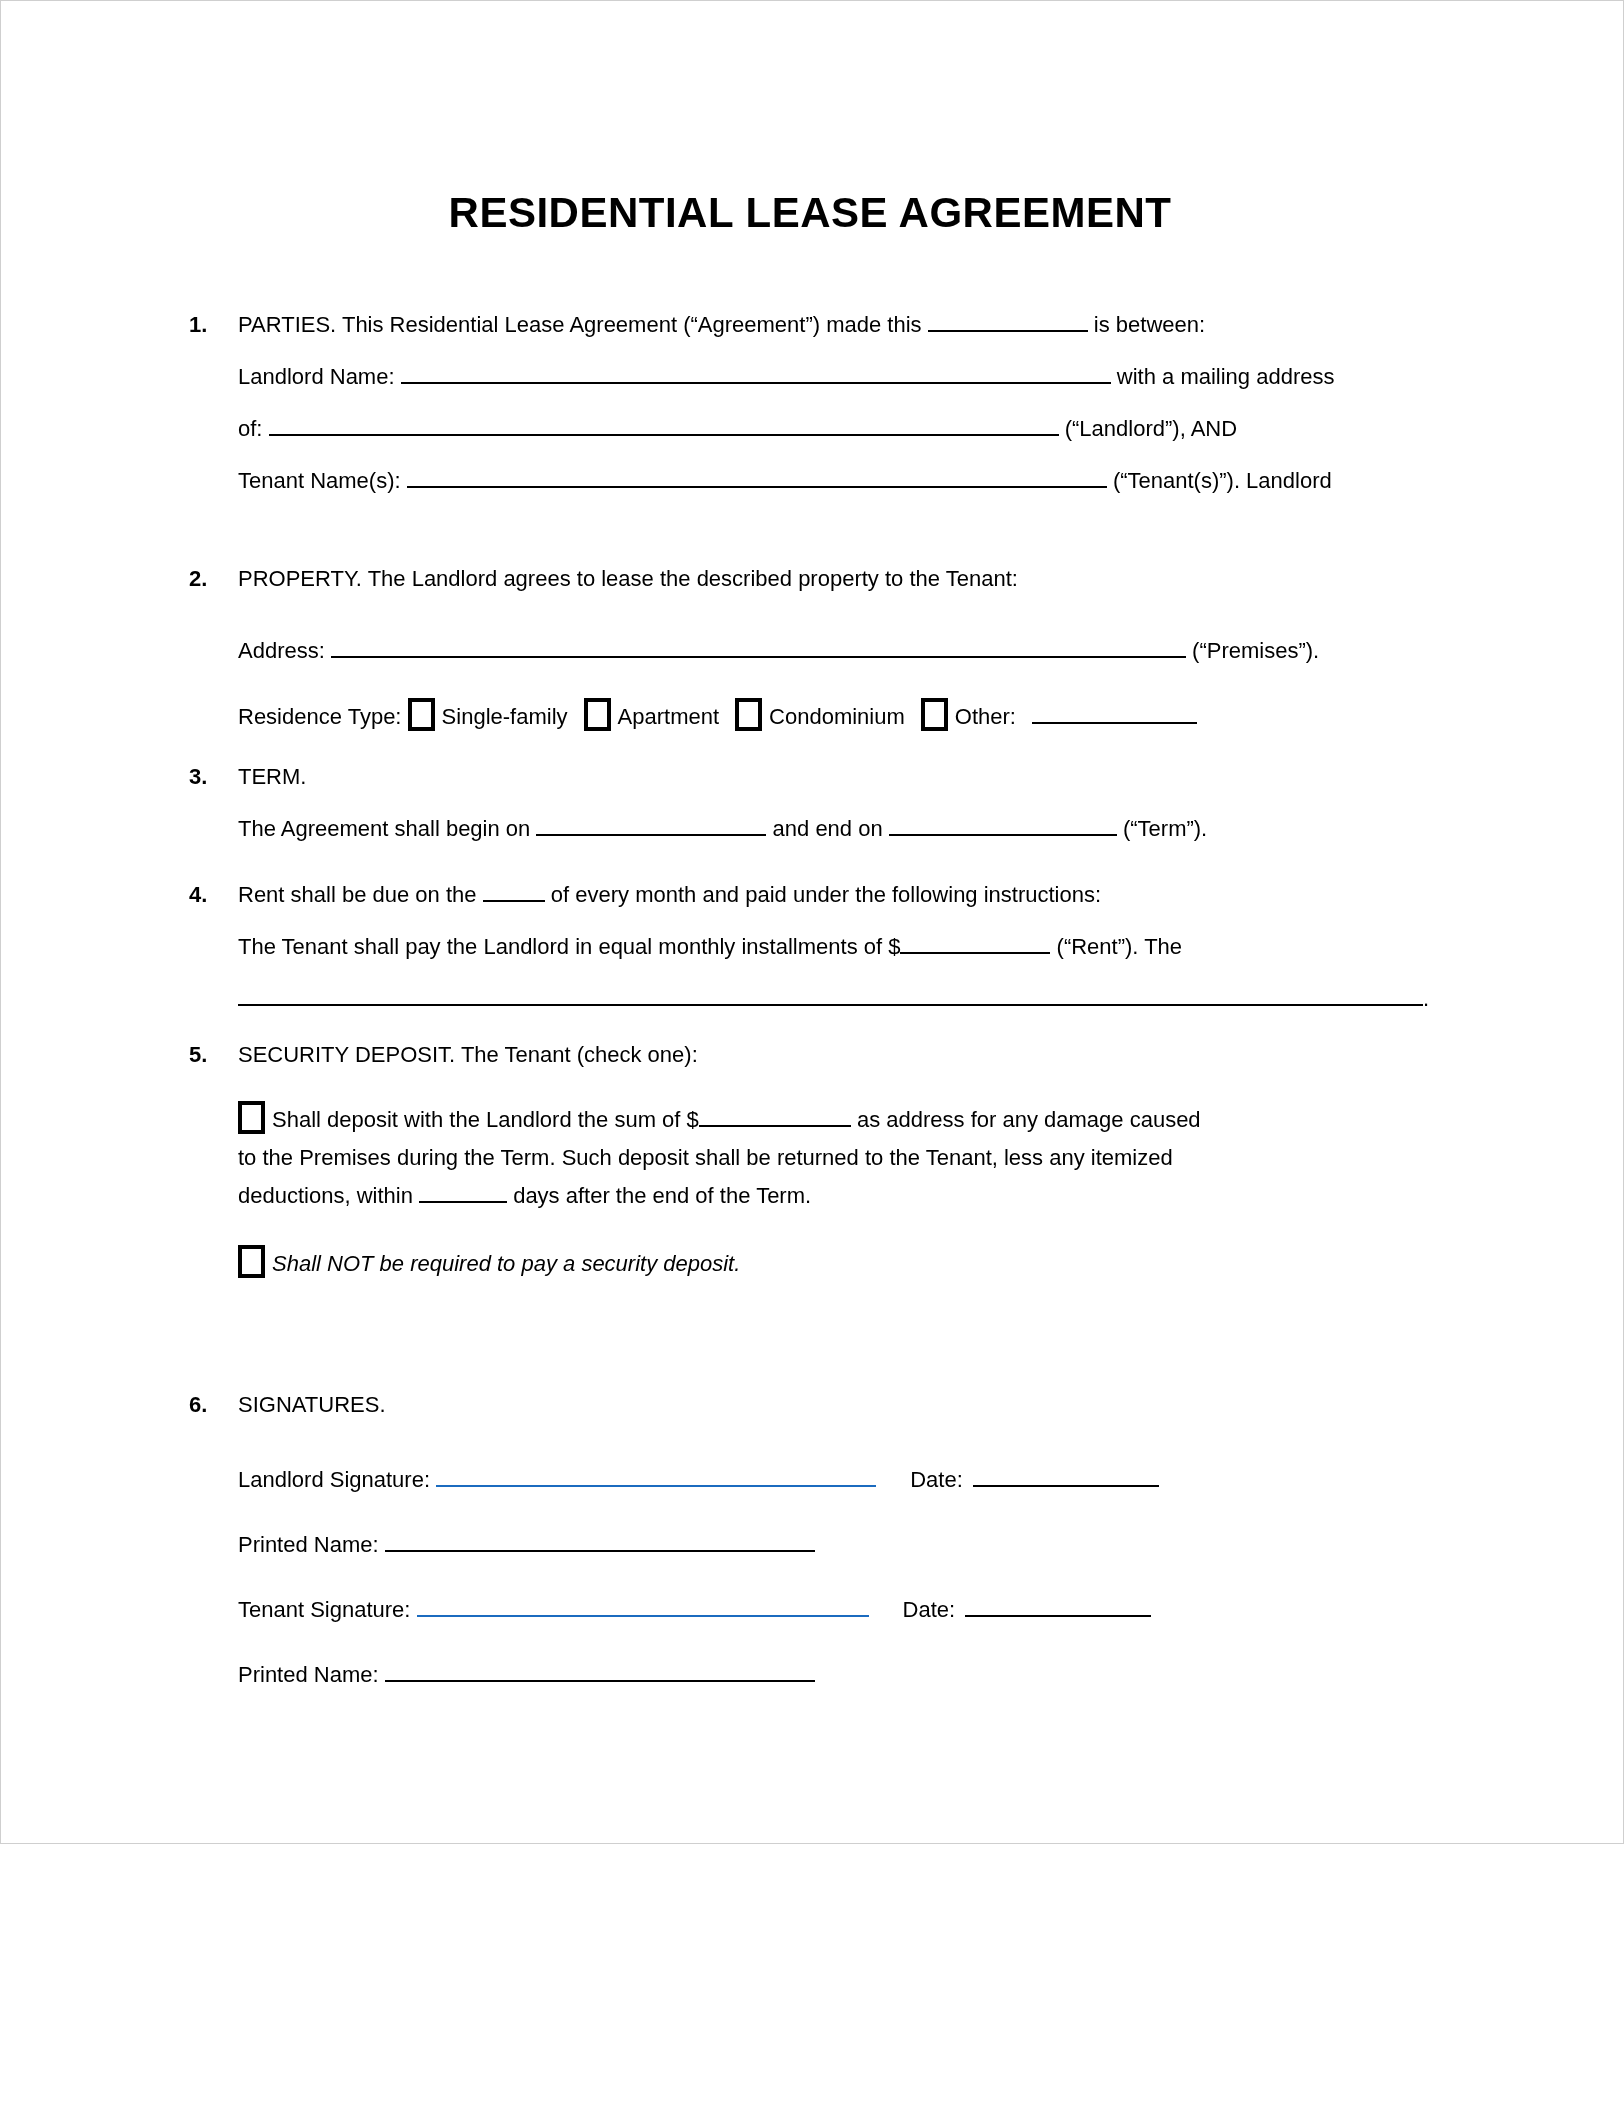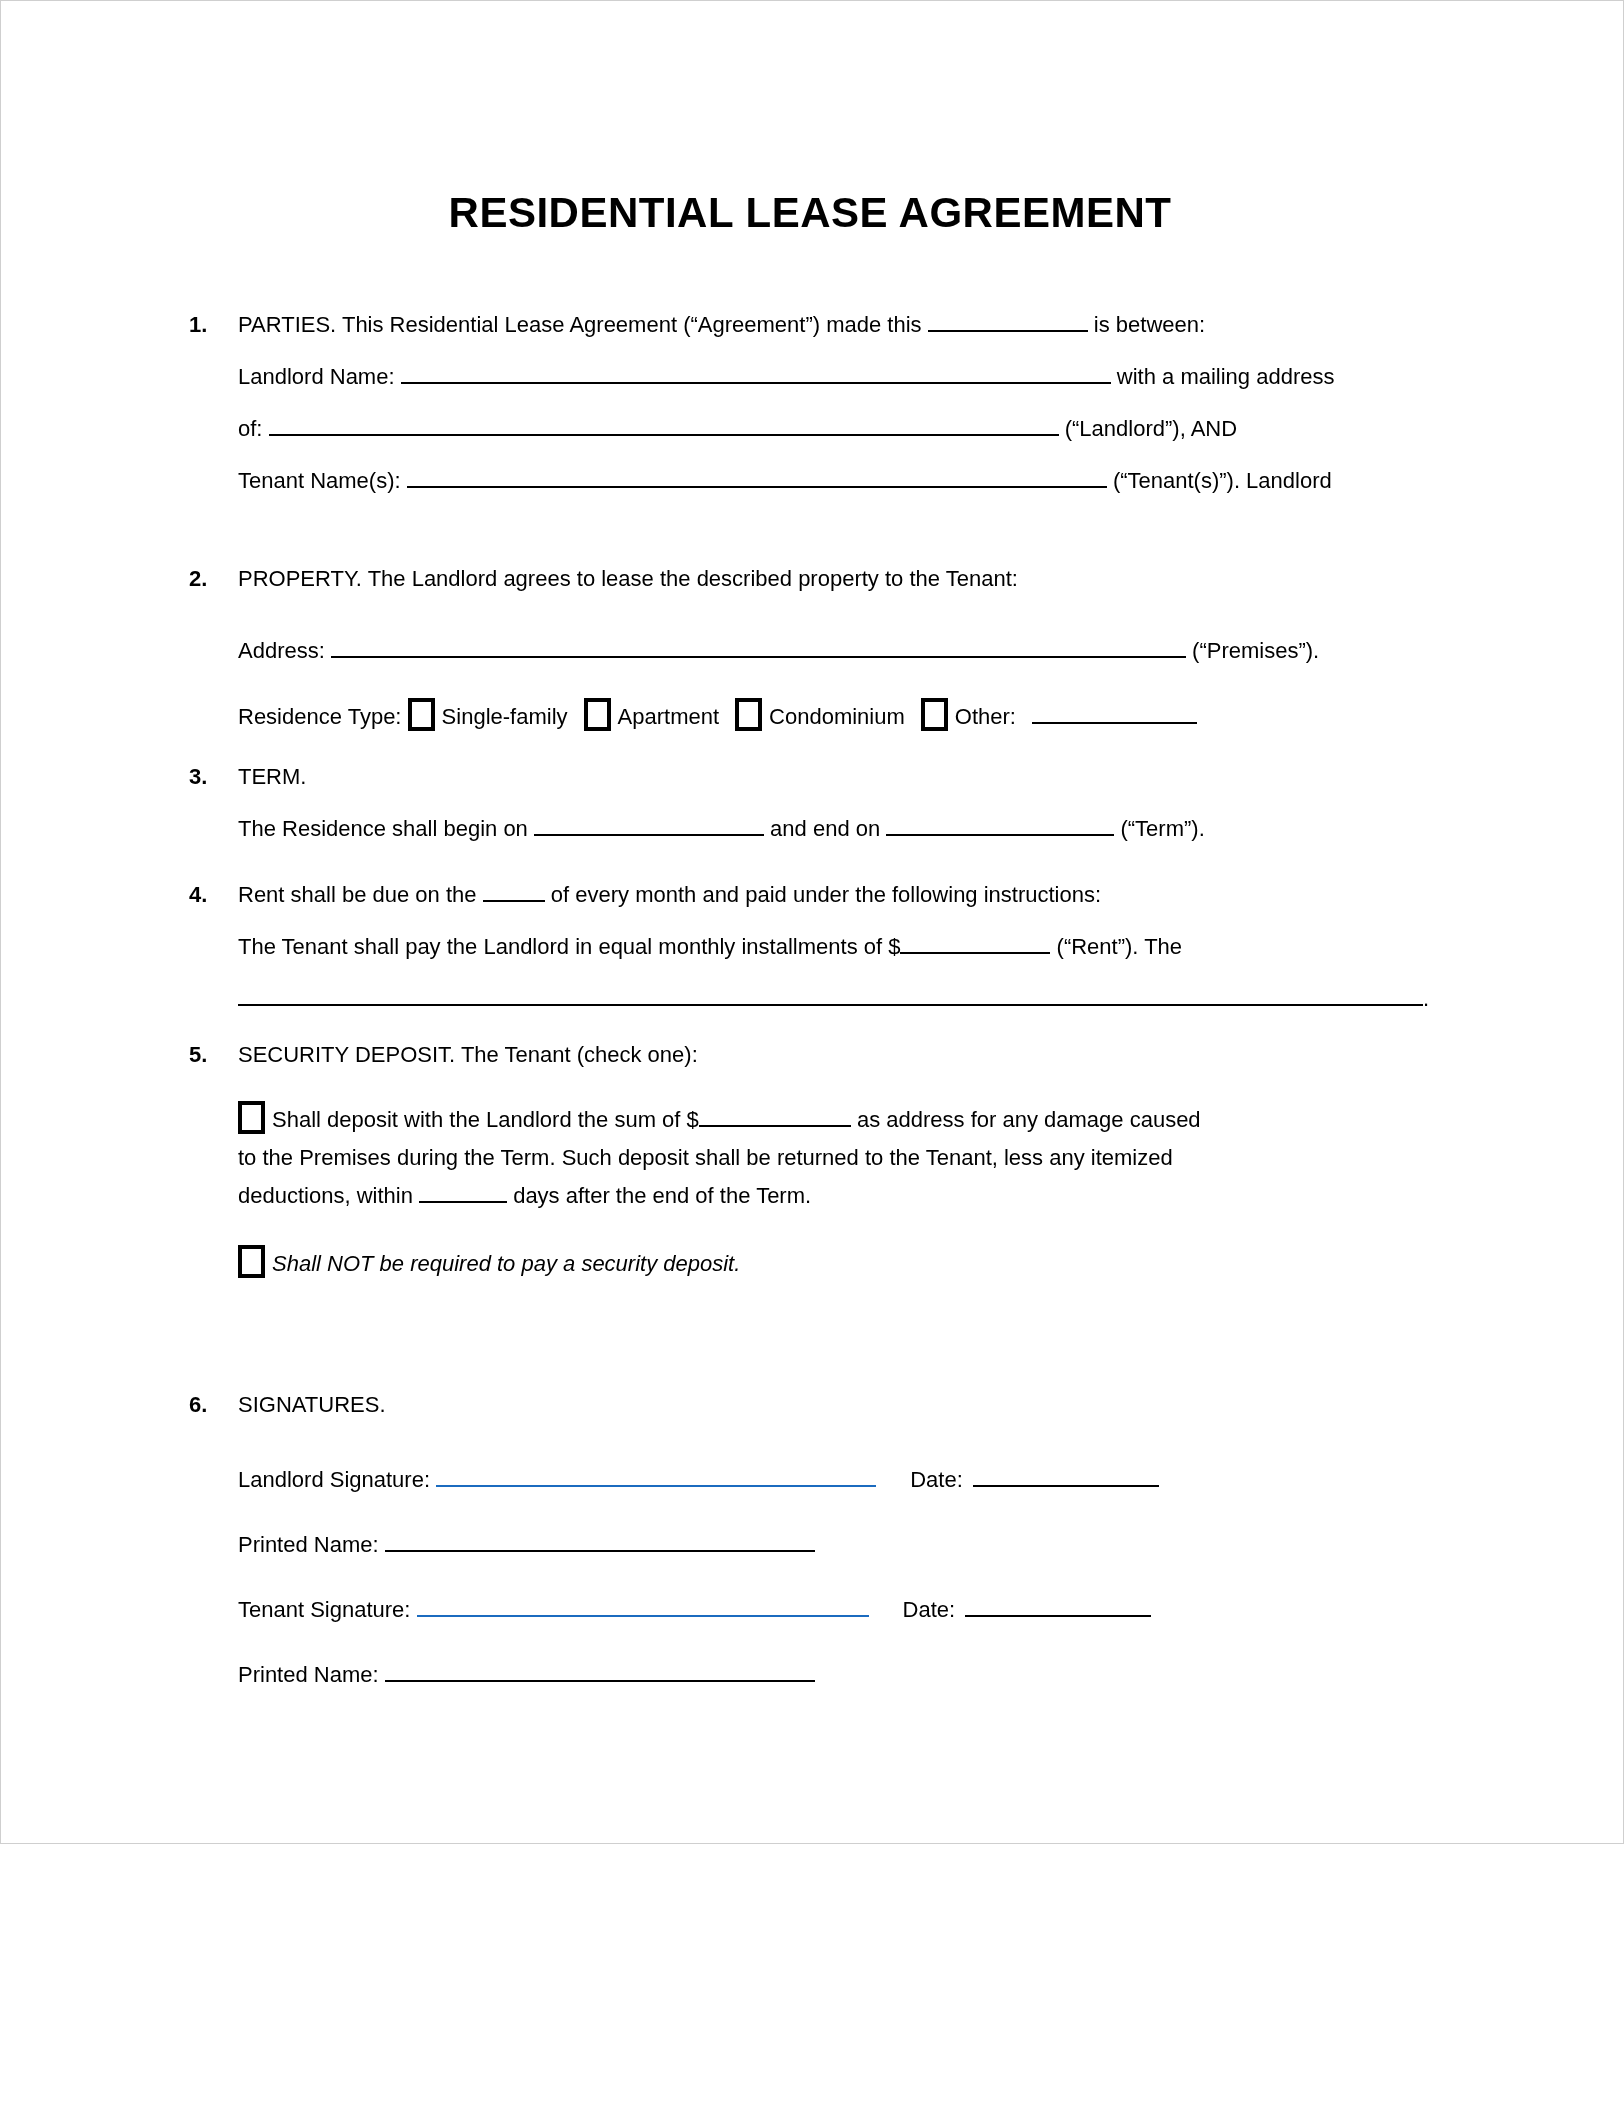--- a/index.html
+++ b/index.html
@@ -120,21 +120,21 @@
       </div>
     </div>
 
     <div class="row s3">
       <span class="num">3.</span>
       <div class="body">
         <div class="ln">
           <b>TERM.</b>
         </div>
         <div class="ln">
-          <span>The Residence shall begin on</span>
+          <span>The Agreement shall begin on</span>
           <span class="blank" style="width:230px"></span>
           <span>and end on</span>
           <span class="blank" style="width:228px"></span>
           <span>(“Term”).</span>
         </div>
       </div>
     </div>
 
     <div class="row s4">
       <span class="num">4.</span>

